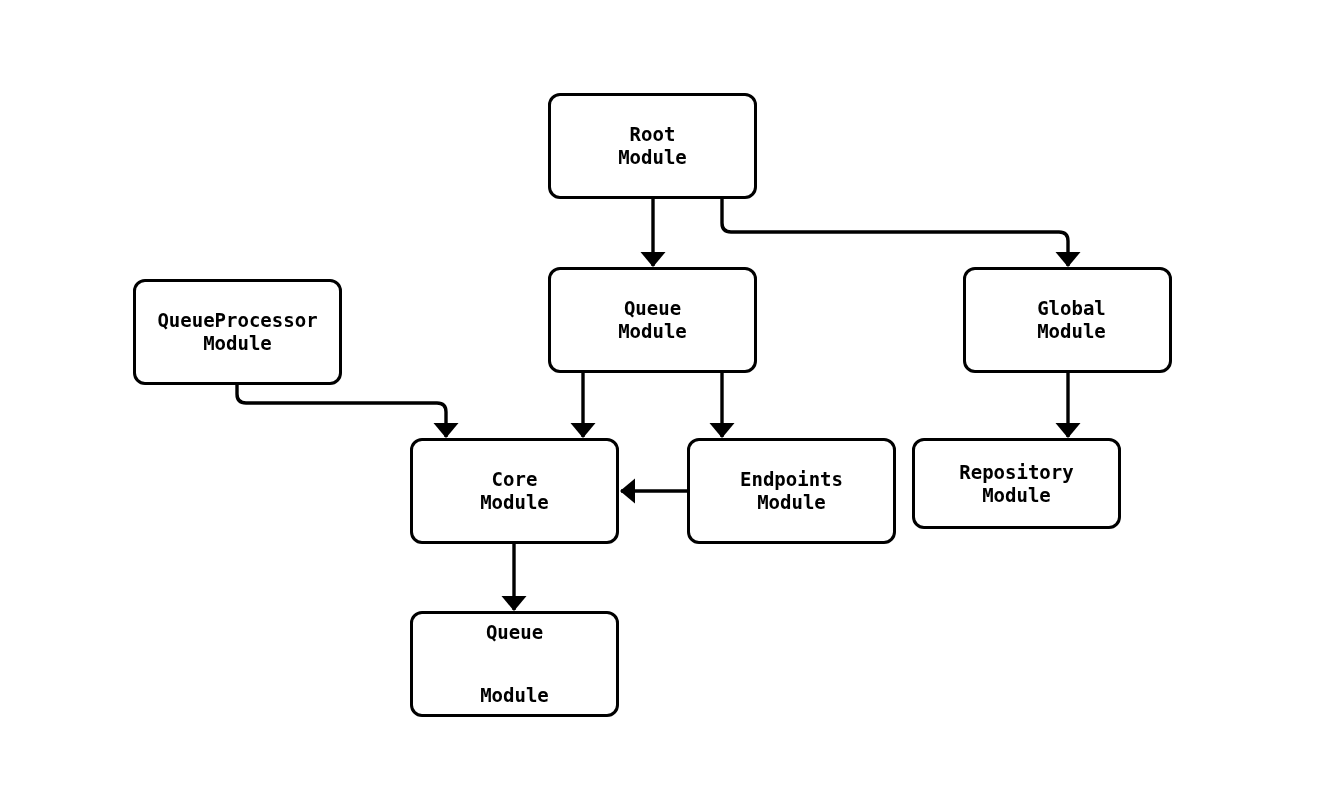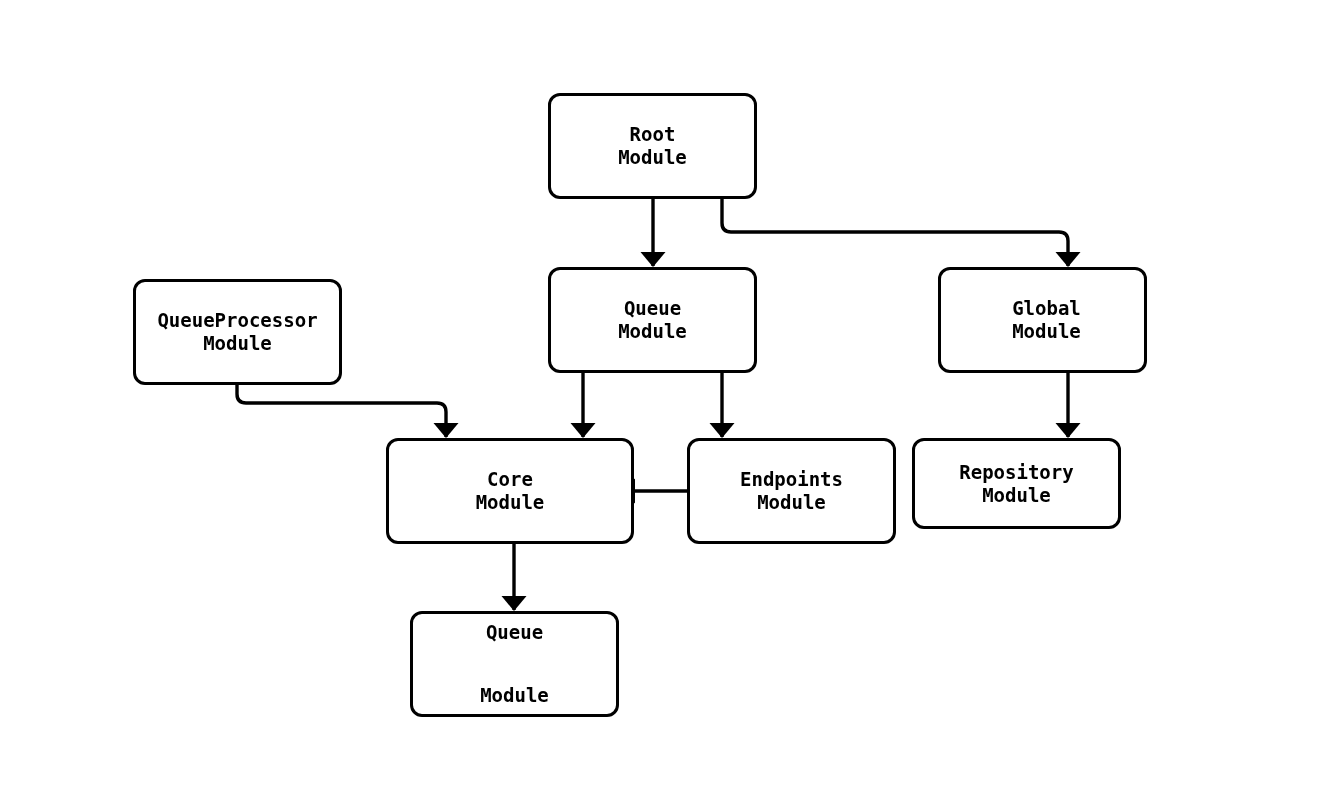--- a/index.html
+++ b/index.html
@@ -80,25 +80,25 @@
         <div class="node-line">Module</div>
       </div>
       <div class="node" style="left: 133px; top: 267px; width: 209px; height: 106px; margin-top: 12px;">
         <div class="node-line">QueueProcessor</div>
         <div class="node-line">Module</div>
       </div>
       <div class="node" style="left: 548px; top: 267px; width: 209px; height: 106px;">
         <div class="node-line">Queue</div>
         <div class="node-line">Module</div>
       </div>
-      <div class="node" style="left: 938px; top: 267px; width: 209px; height: 106px; padding-left: 8px;">
+      <div class="node" style="left: 963px; top: 267px; width: 209px; height: 106px; padding-left: 8px;">
         <div class="node-line">Global</div>
         <div class="node-line">Module</div>
       </div>
-      <div class="node" style="left: 386px; top: 438px; width: 248px; height: 106px;">
+      <div class="node" style="left: 410px; top: 438px; width: 209px; height: 106px;">
         <div class="node-line">Core</div>
         <div class="node-line">Module</div>
       </div>
       <div class="node" style="left: 687px; top: 438px; width: 209px; height: 106px;">
         <div class="node-line">Endpoints</div>
         <div class="node-line">Module</div>
       </div>
       <div class="node" style="left: 912px; top: 438px; width: 209px; height: 91px;">
         <div class="node-line">Repository</div>
         <div class="node-line">Module</div>

